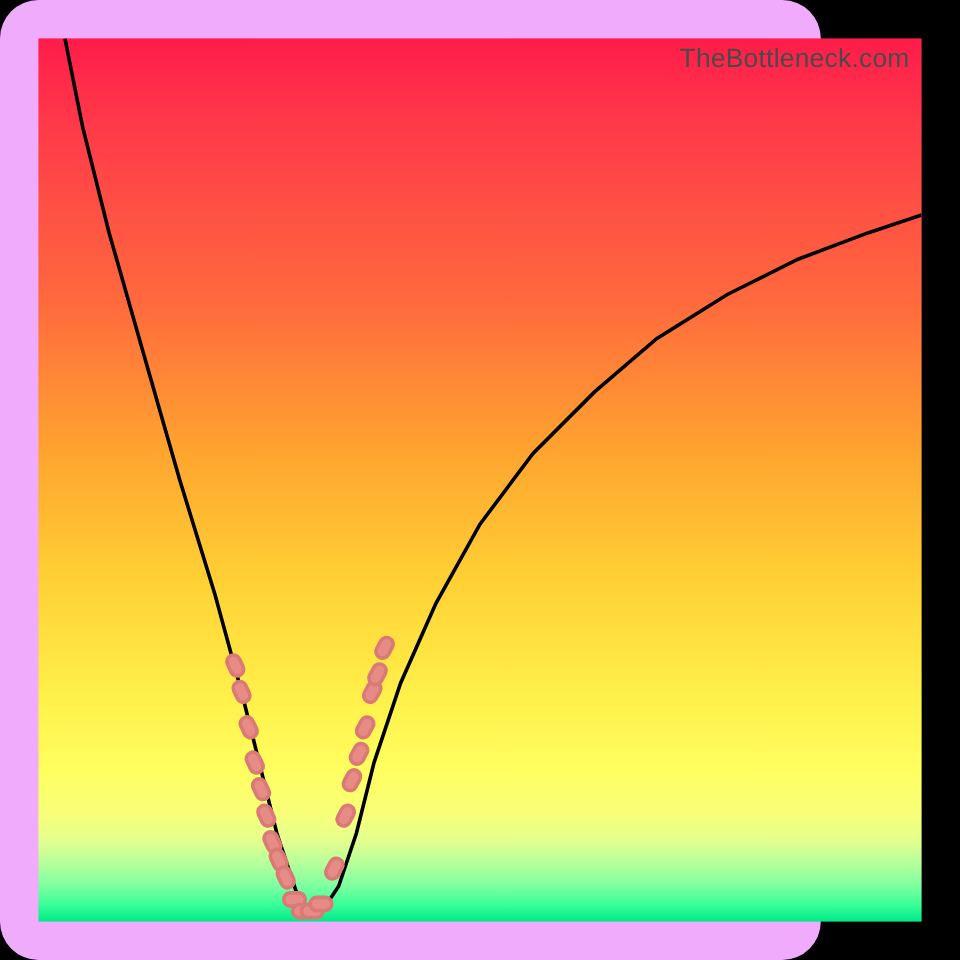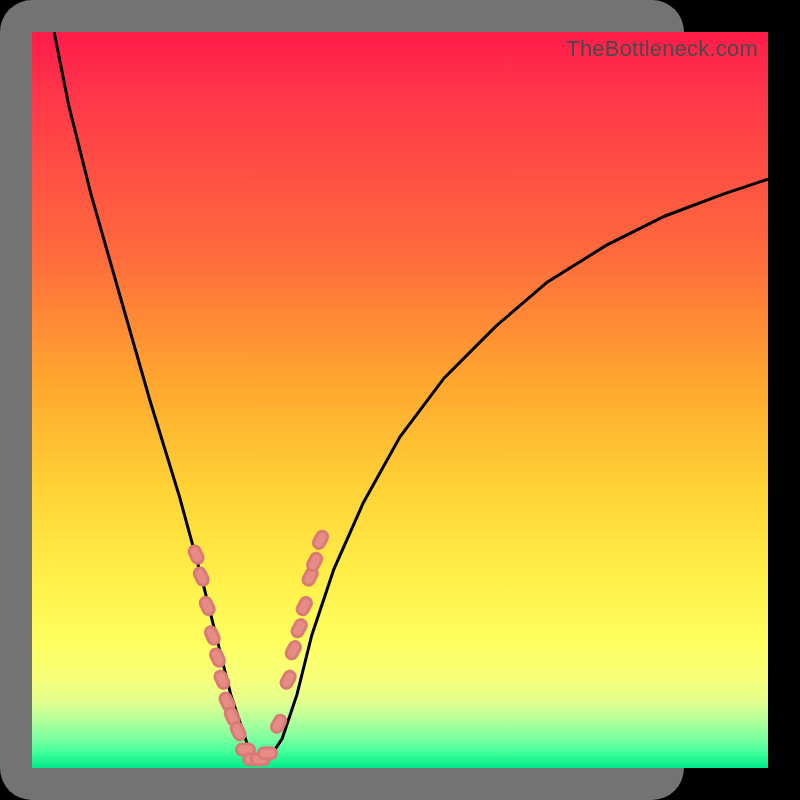--- a/index.html
+++ b/index.html
@@ -10,21 +10,21 @@
     background: #000;
     overflow: hidden;
     font-family: Arial, Helvetica, sans-serif;
   }
   .frame {
     position: absolute;
     left: 0;
     top: 0;
     width: 684px;
     height: 800px;
-    background: #737373;
+    background: #f0abfc;
     border-radius: 32px;
   }
   .plot {
     position: absolute;
     left: 32px;
     top: 32px;
     width: 736px;
     height: 736px;
     
     background: linear-gradient(

